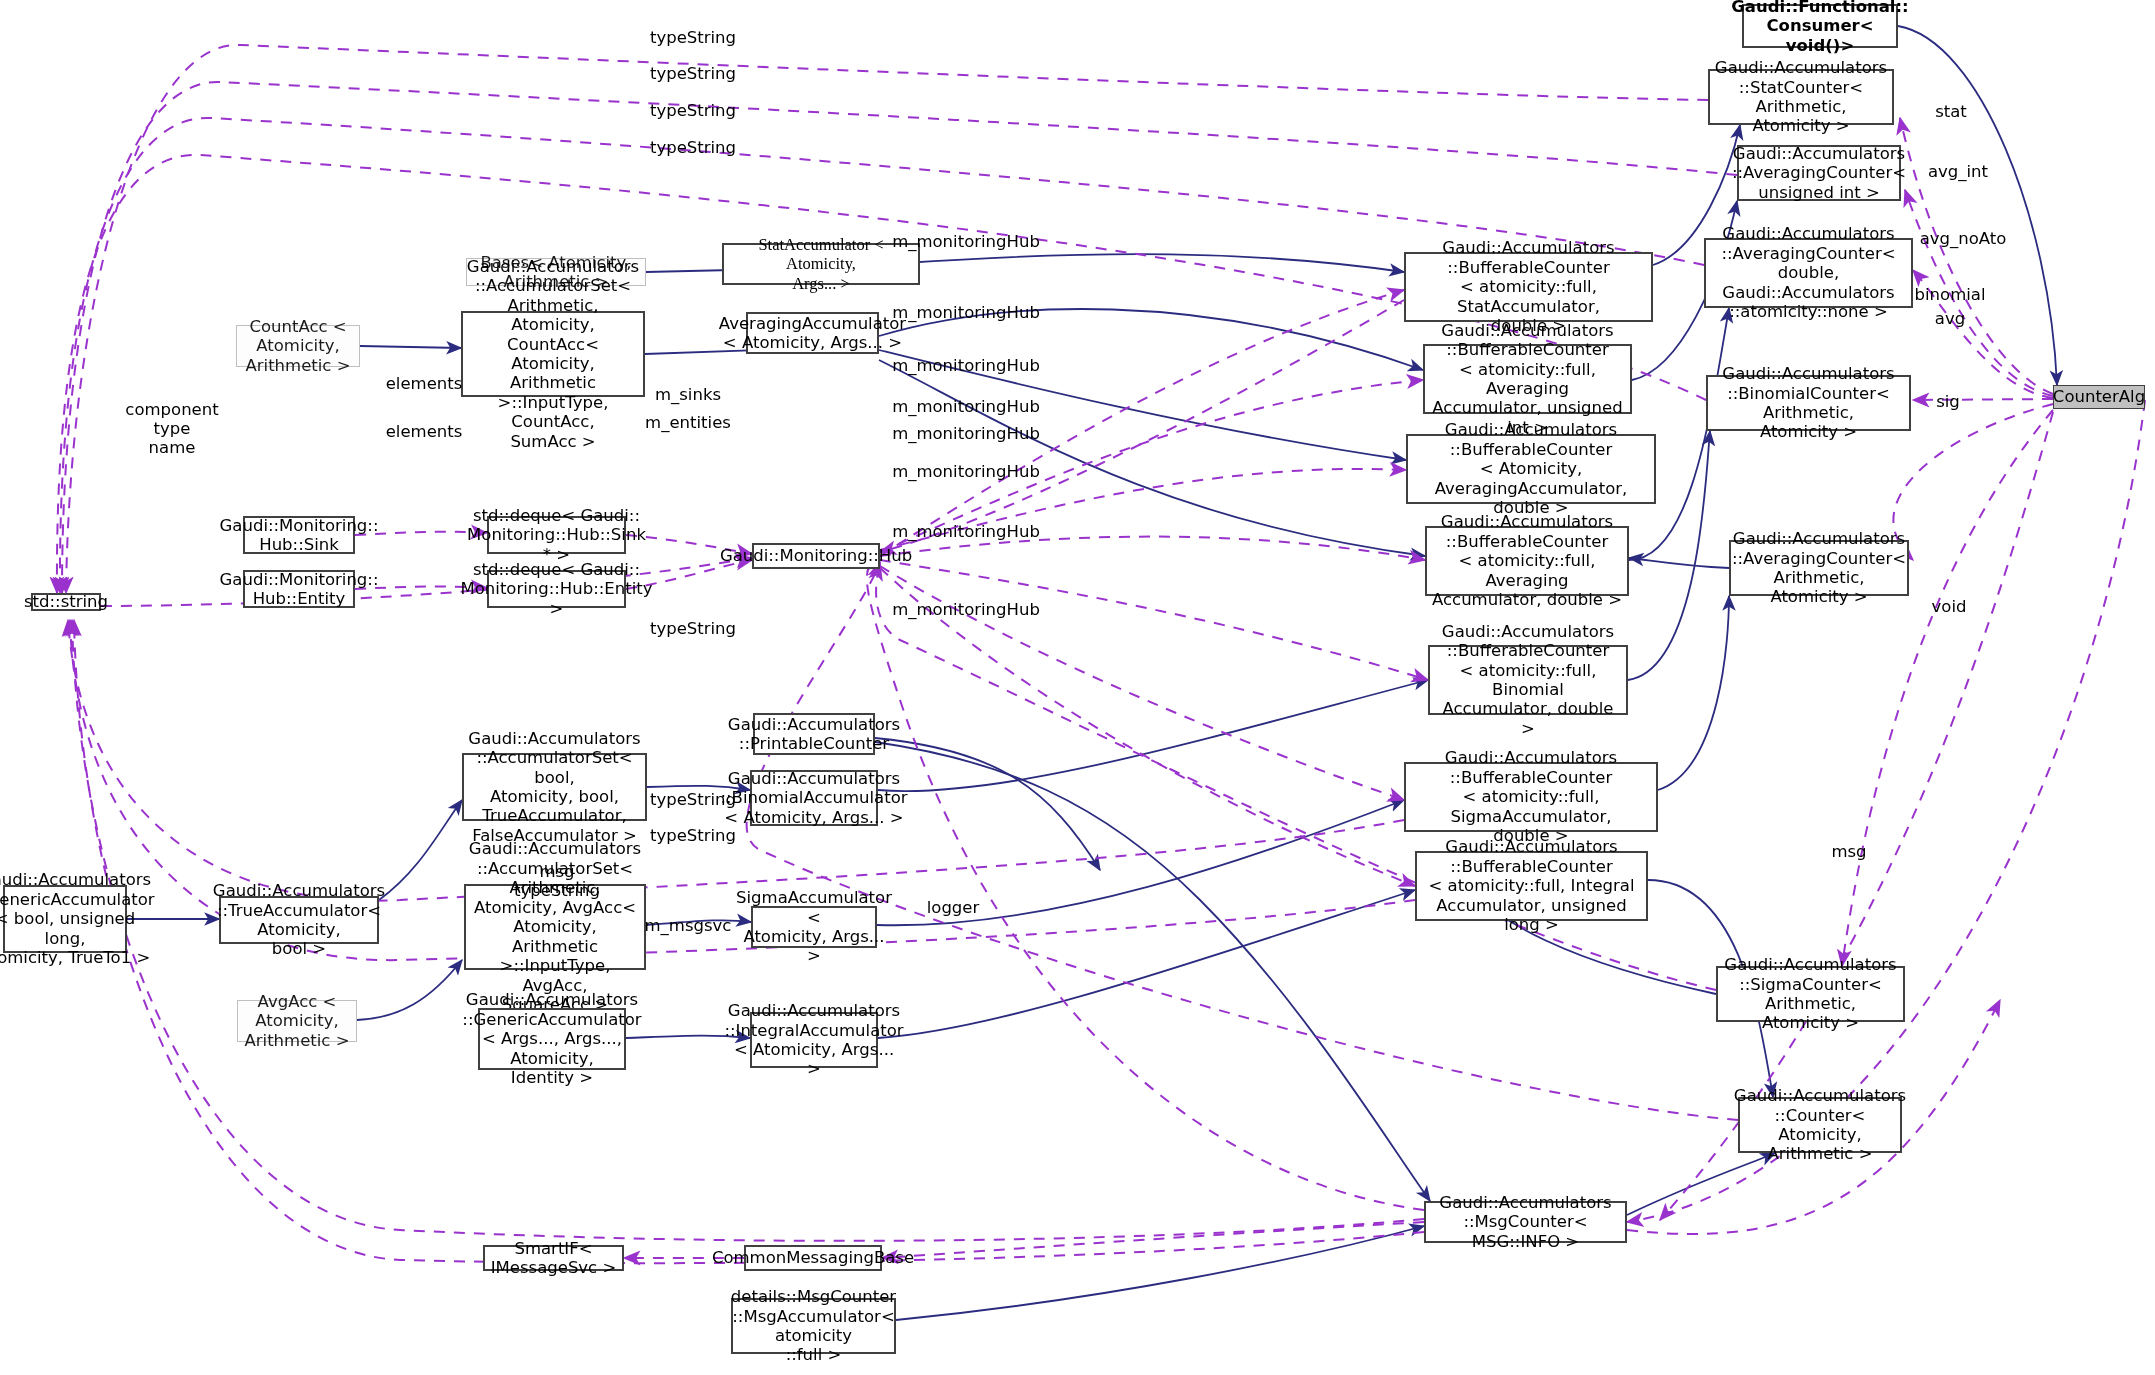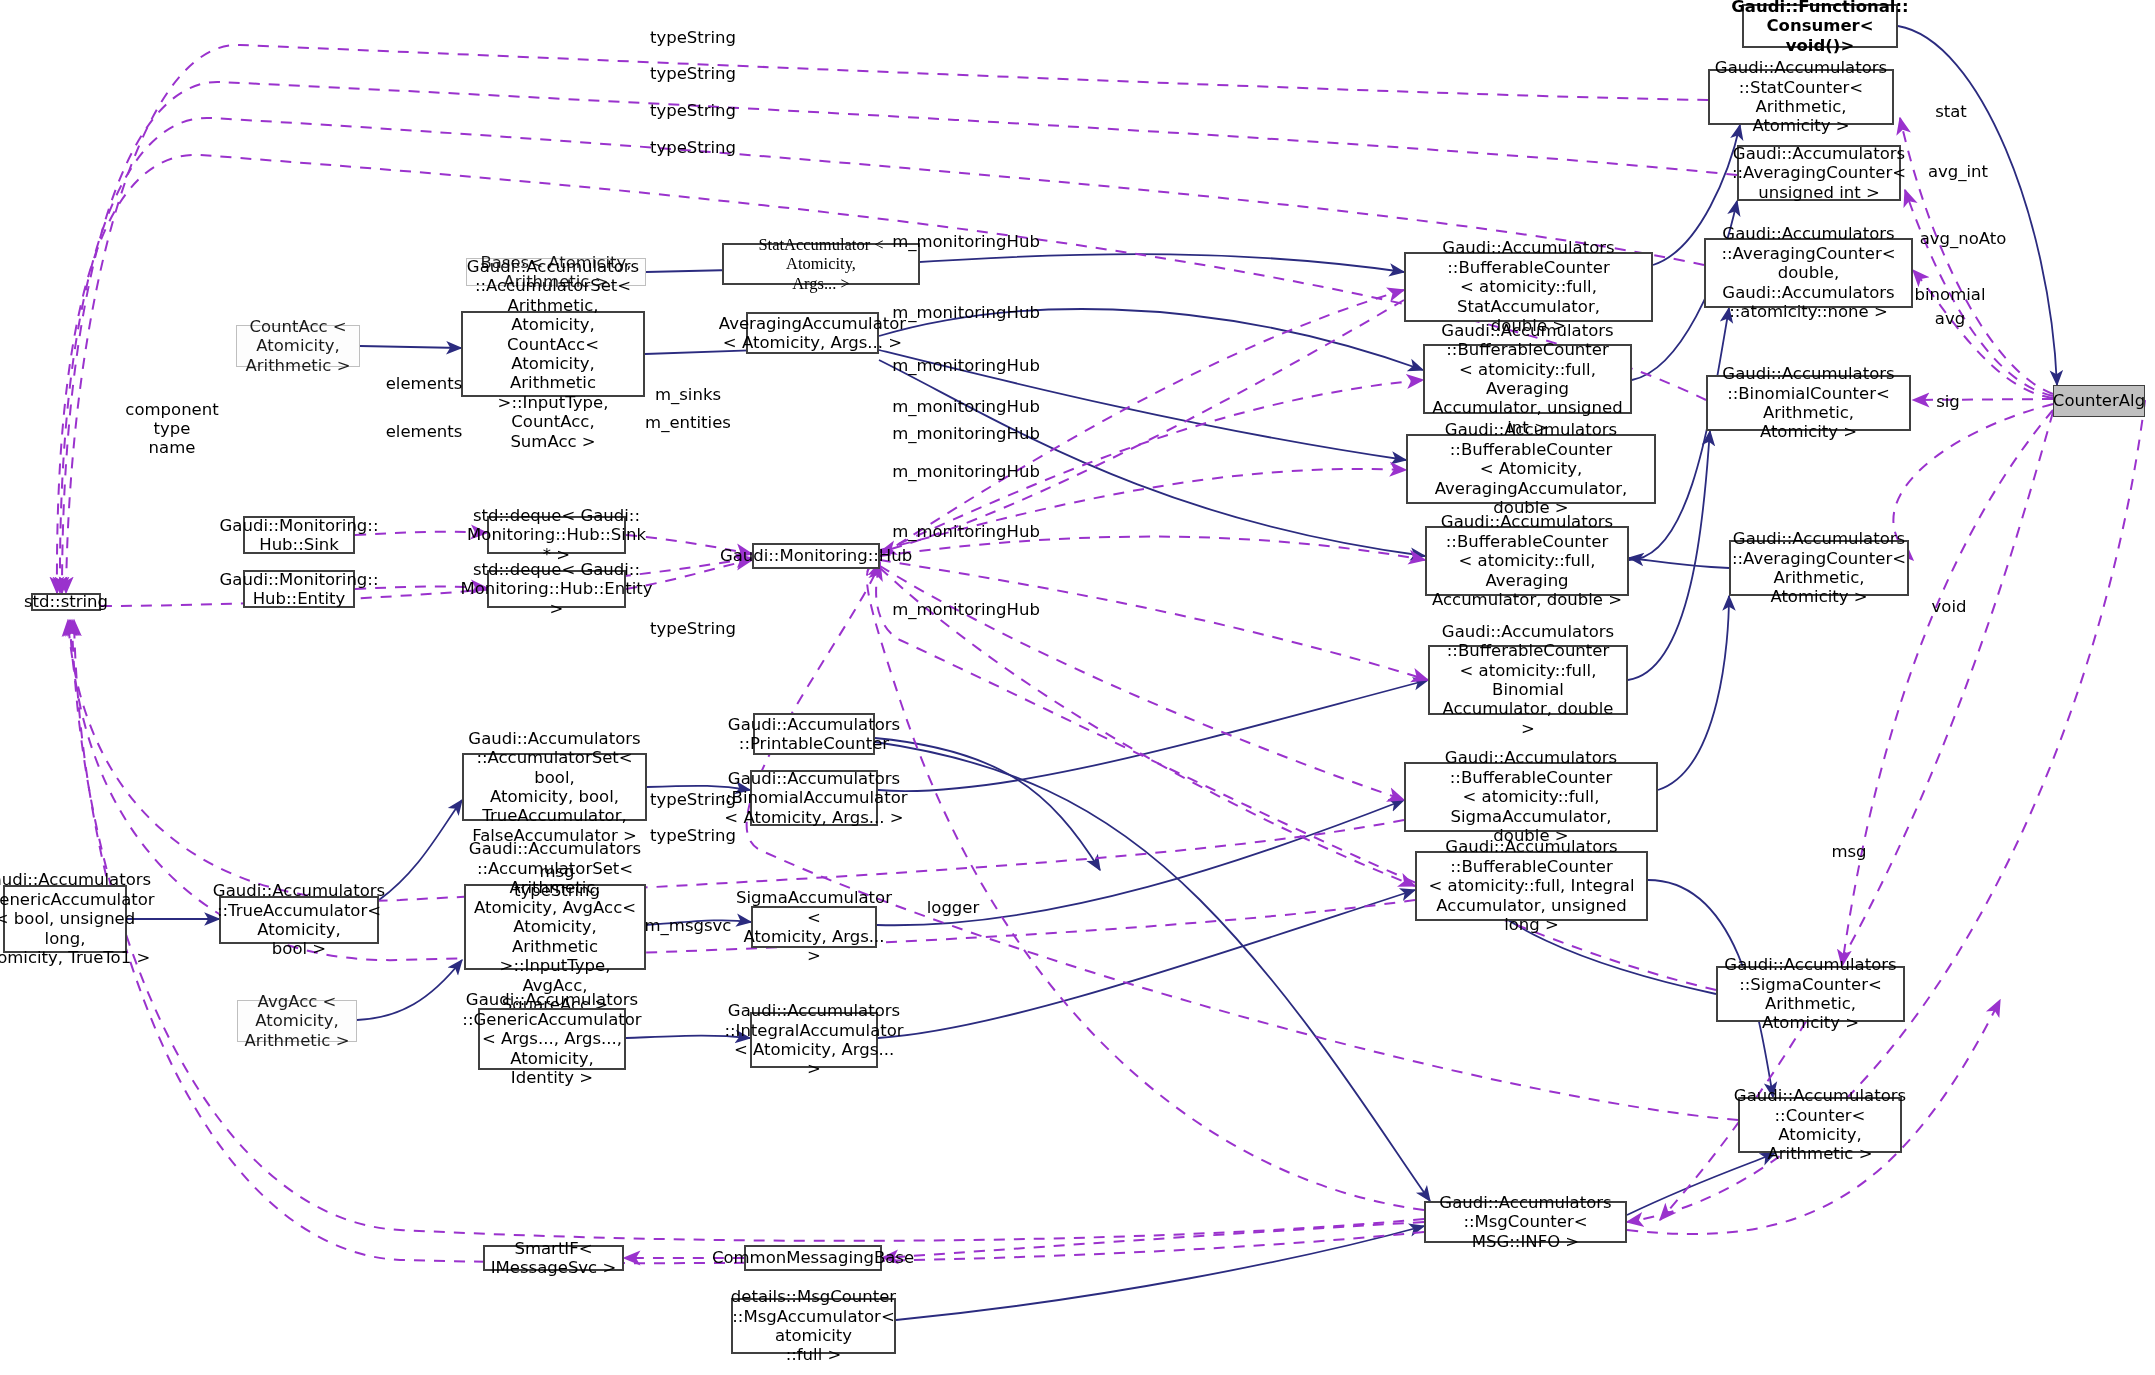--- a/index.html
+++ b/index.html
@@ -115,21 +115,21 @@
 Atomicity &gt;</div>
     <div class="node heavy" style="left: 1729px; top: 540px; width: 180px; height: 56px;">Gaudi::Accumulators
 ::AveragingCounter&lt;
 Arithmetic, Atomicity &gt;</div>
     <div class="node heavy" style="left: 1716px; top: 966px; width: 189px; height: 56px;">Gaudi::Accumulators
 ::SigmaCounter&lt; Arithmetic,
 Atomicity &gt;</div>
     <div class="node heavy" style="left: 1738px; top: 1097px; width: 164px; height: 56px;">Gaudi::Accumulators
 ::Counter&lt; Atomicity,
 Arithmetic &gt;</div>
-    <div class="node focus" style="left: 2053px; top: 385px; width: 92px; height: 32px;">CounterAlg</div>
+    <div class="node focus" style="left: 2053px; top: 385px; width: 92px; height: 24px;">CounterAlg</div>
     <div class="node heavy" style="left: 1404px; top: 252px; width: 249px; height: 70px;">Gaudi::Accumulators
 ::BufferableCounter
 &lt; atomicity::full, StatAccumulator,
 double &gt;</div>
     <div class="node heavy" style="left: 1423px; top: 344px; width: 209px; height: 70px;">Gaudi::Accumulators
 ::BufferableCounter
 &lt; atomicity::full, Averaging
 Accumulator, unsigned int &gt;</div>
     <div class="node heavy" style="left: 1406px; top: 434px; width: 250px; height: 70px;">Gaudi::Accumulators
 ::BufferableCounter

